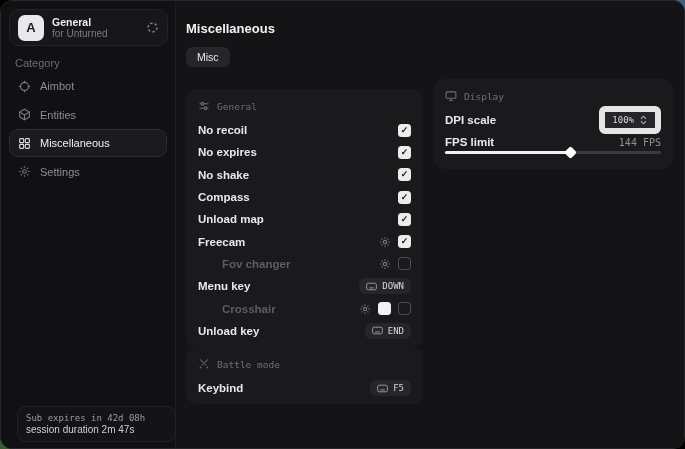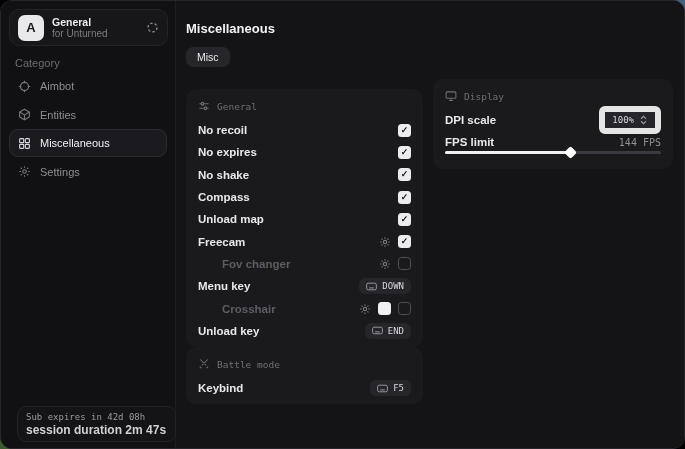--- a/index.html
+++ b/index.html
@@ -33,21 +33,21 @@
     padding:0 8px; border-radius:9px; border:1px solid transparent;
     color:#8d8d93; font-size:11px; cursor:pointer; }
   .nav-item .nicon { display:flex; color:#77777e; }
   .nav-item.selected { background:#1b1b1f; border-color:#2c2c31; color:#f0f0f2; }
   .nav-item.selected .nicon { color:#d8d8dc; }
 
   .sub-box { position:absolute; left:8px; bottom:6px; width:159px; height:36px;
     border:1px solid #242428; border-radius:9px; background:#141417;
     padding:4px 8px; display:flex; flex-direction:column; justify-content:center; gap:1px;margin-left:8px; }
   .sub-line1 { font-family:"DejaVu Sans Mono", monospace; font-size:9px; color:#9a9aa1; }
-  .sub-line2 { font-size:12px; color:#cfcfd4;font-weight:bold; }
+  .sub-line2 { font-size:10px; color:#cfcfd4; }
 
   
   .main { flex:1; position:relative; background:#141416; }
   .page-title { position:absolute; left:10px; top:20px; font-size:13px; font-weight:bold; color:#f2f2f4; }
   .tab { position:absolute; left:10px; top:46px; background:#26262a; border-radius:7px;
     padding:4px 11px; font-size:10.5px; color:#eaeaec; cursor:pointer; }
 
   .panel { position:absolute; background:#1a1a1d; border-radius:10px; padding:11px 12px; }
   .panel-general { left:10px; top:88px; width:237px; height:258px; }
   .panel-battle  { left:10px; top:346px; width:237px; height:57px; }

